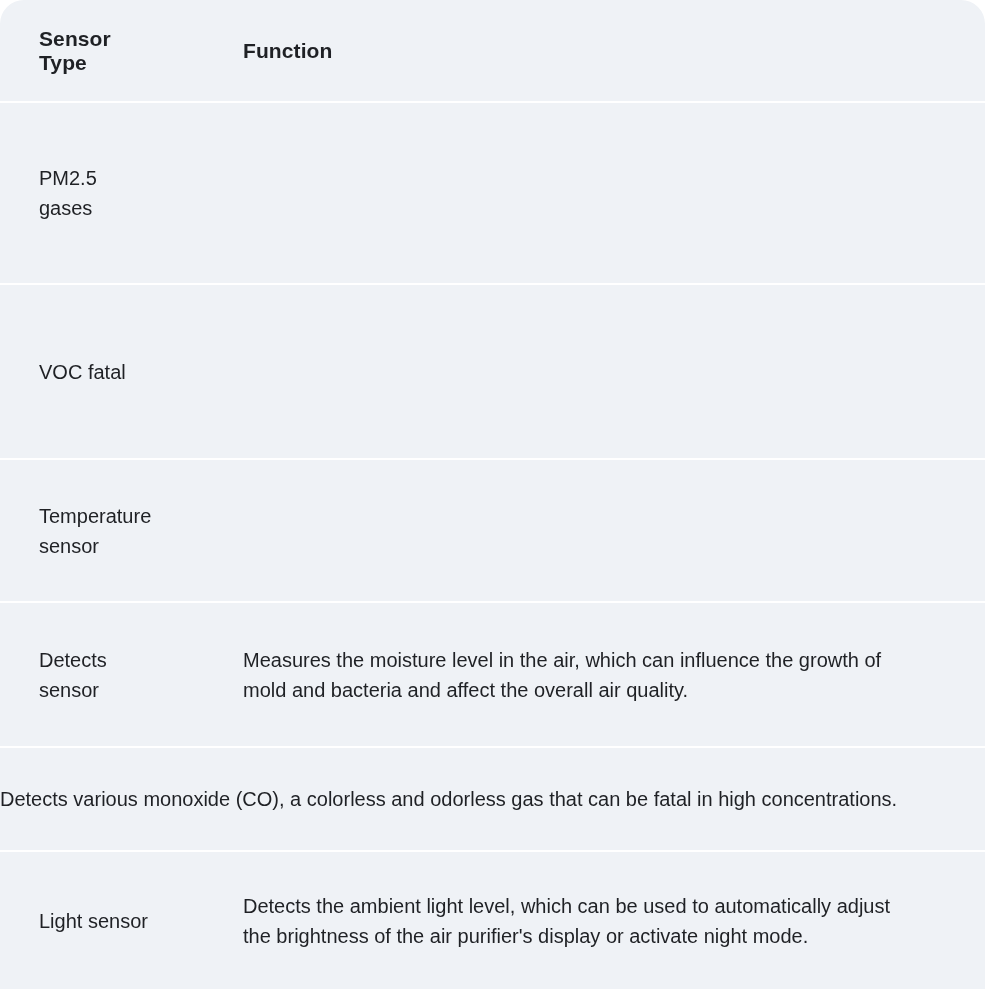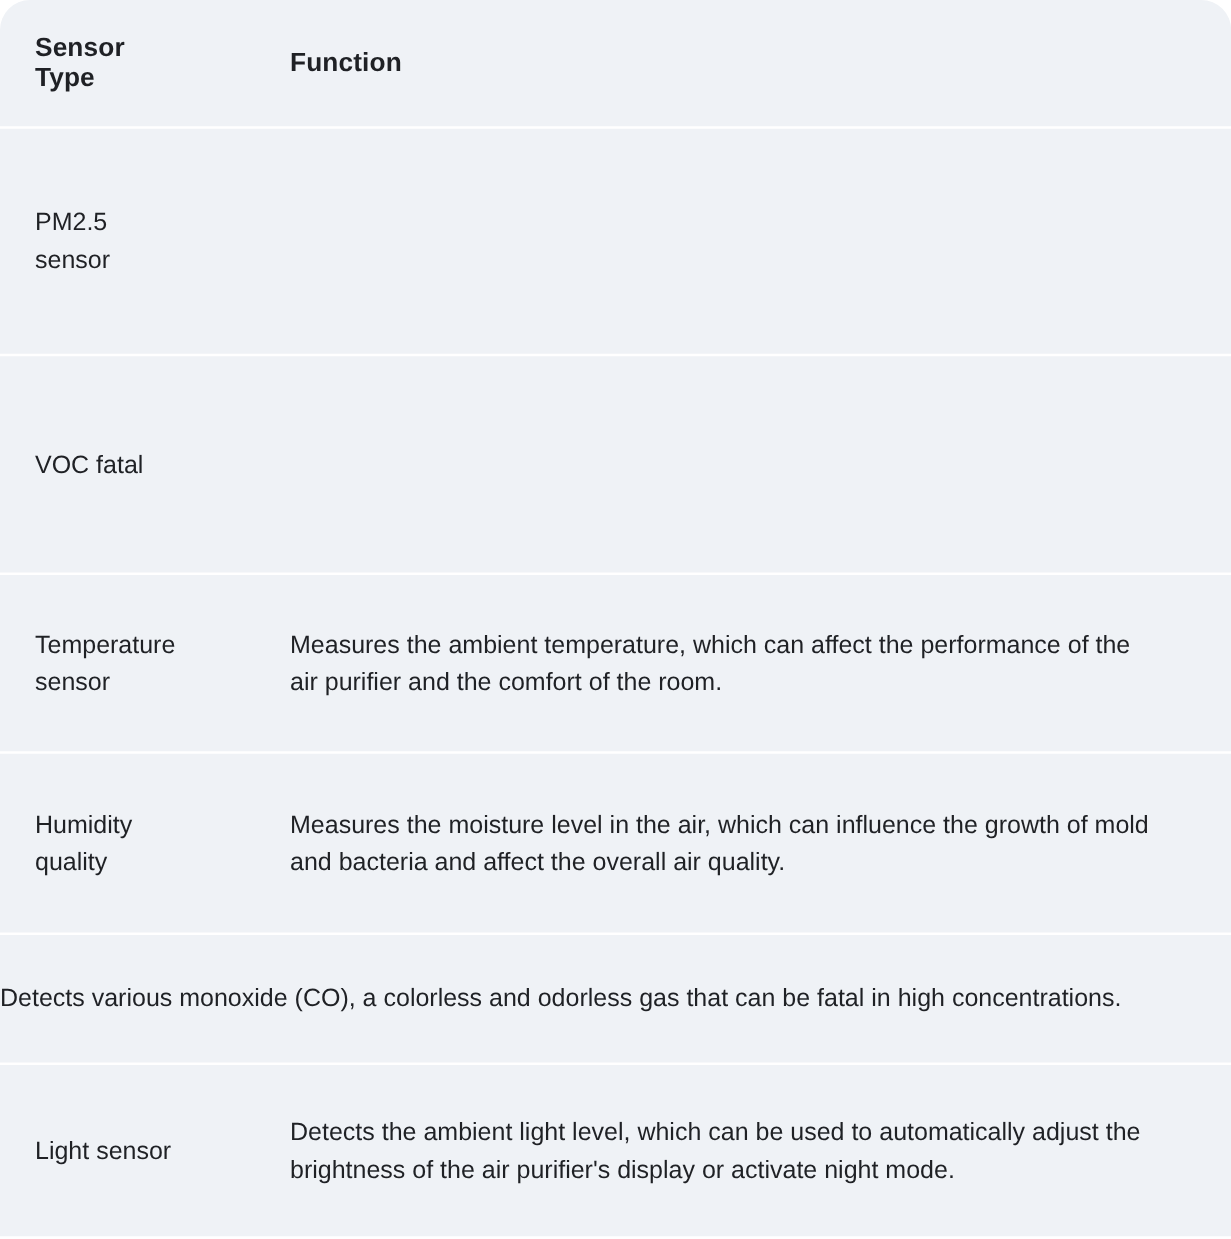--- a/index.html
+++ b/index.html
@@ -39,50 +39,50 @@
   #rows .row:nth-child(2) { min-height: 173px; }
   #rows .row:nth-child(3) { min-height: 141px; }
   #rows .row:nth-child(4) { min-height: 143px; }
   #rows .row:nth-child(5) { min-height: 102px; }
   #rows .row:nth-child(6) { min-height: 137px; }
   .cell { box-sizing: border-box; }
   .cell.type {
     flex: 0 0 232px;
     padding-left: 28px;
     padding-right: 88px;
+    margin-left: 11px;
   }
   .cell.func {
     flex: 1 1 auto;
     padding-right: 63px;
   }
 </style>
 </head>
 <body>
 
 <div class="card">
   <div class="row header">
     <div class="cell type">Sensor Type</div>
     <div class="cell func">Function</div>
   </div>
   <div id="rows">
   <div class="row">
-    <div class="cell type">PM2.5 sensor</div>
+    <div class="cell type">PM2.5 gases</div>
   </div>
 
   <div class="row">
     <div class="cell type">VOC fatal</div>
   </div>
 
   <div class="row">
     <div class="cell type">Temperature sensor</div>
-    <div class="cell func">Measures the ambient temperature, which can affect the performance of the air purifier and the comfort of the room.</div>
   </div>
 
   <div class="row">
-    <div class="cell type">Humidity quality</div>
+    <div class="cell type">Detects sensor</div>
     <div class="cell func">Measures the moisture level in the air, which can influence the growth of mold and bacteria and affect the overall air quality.</div>
   </div>
 
   <div class="row">
     <div class="cell func">Detects various monoxide (CO), a colorless and odorless gas that can be fatal in high concentrations.</div>
   </div>
 
   <div class="row">
     <div class="cell type">Light sensor</div>
     <div class="cell func">Detects the ambient light level, which can be used to automatically adjust the brightness of the air purifier's display or activate night mode.</div>

